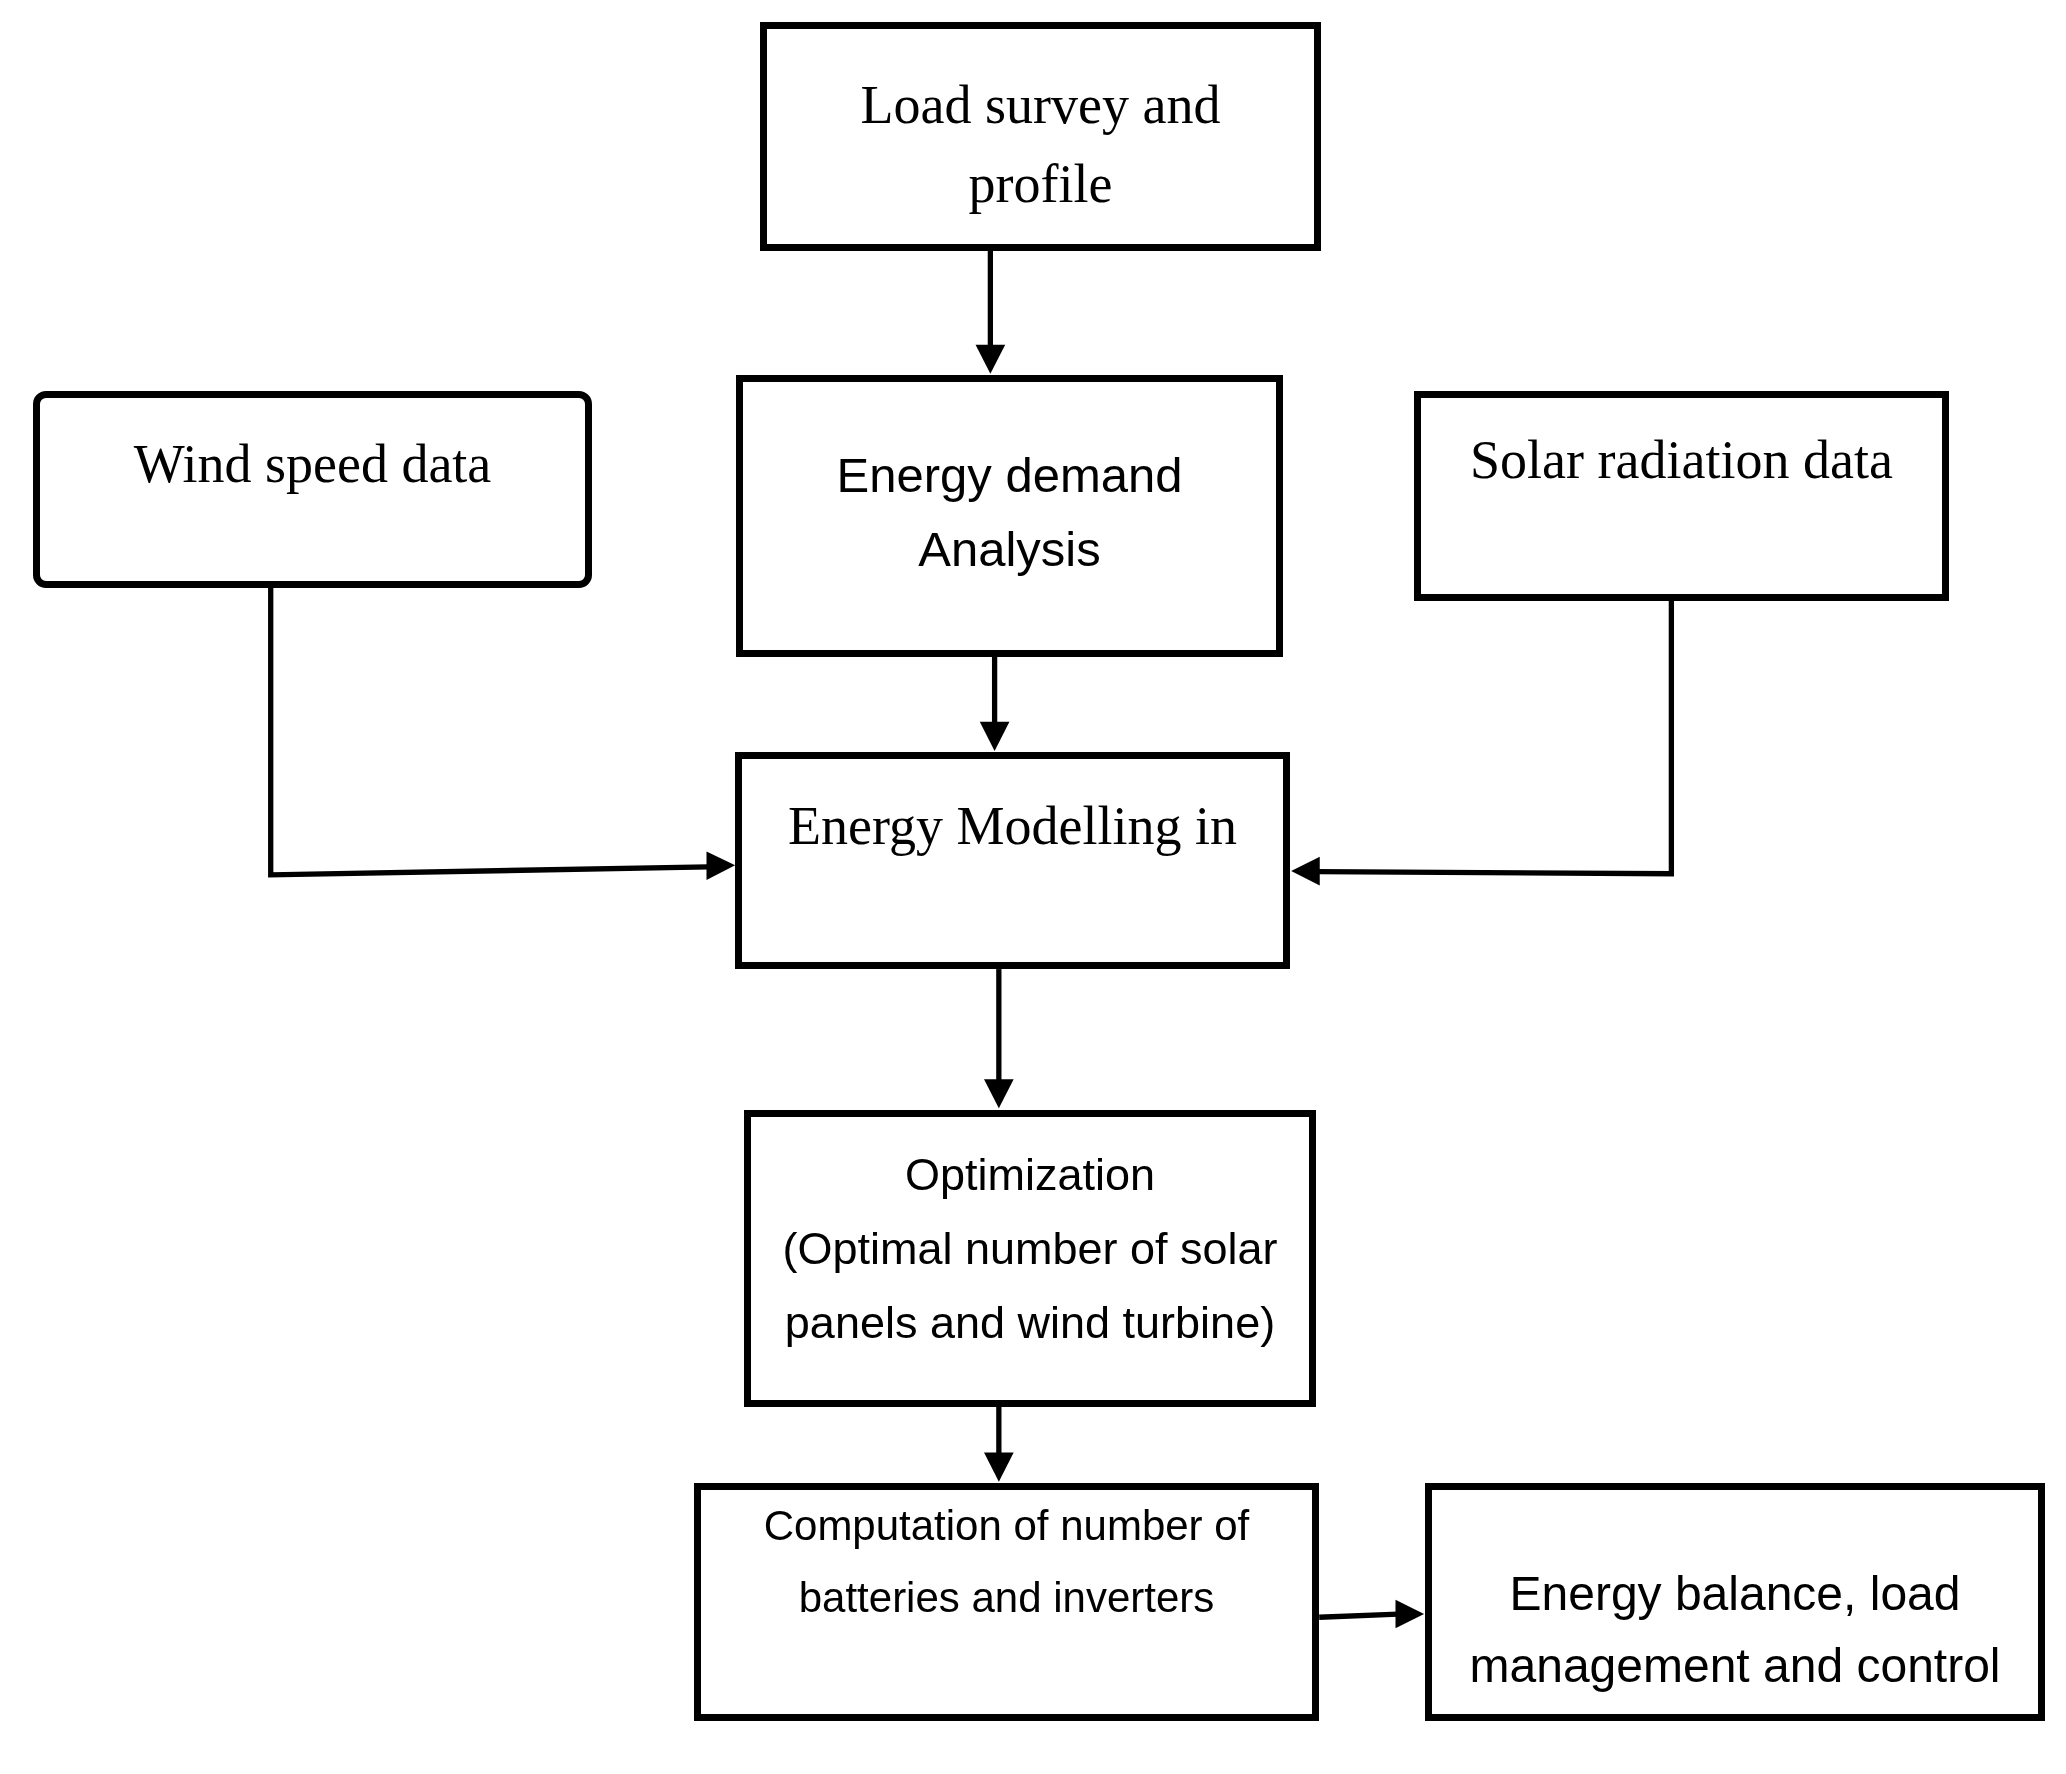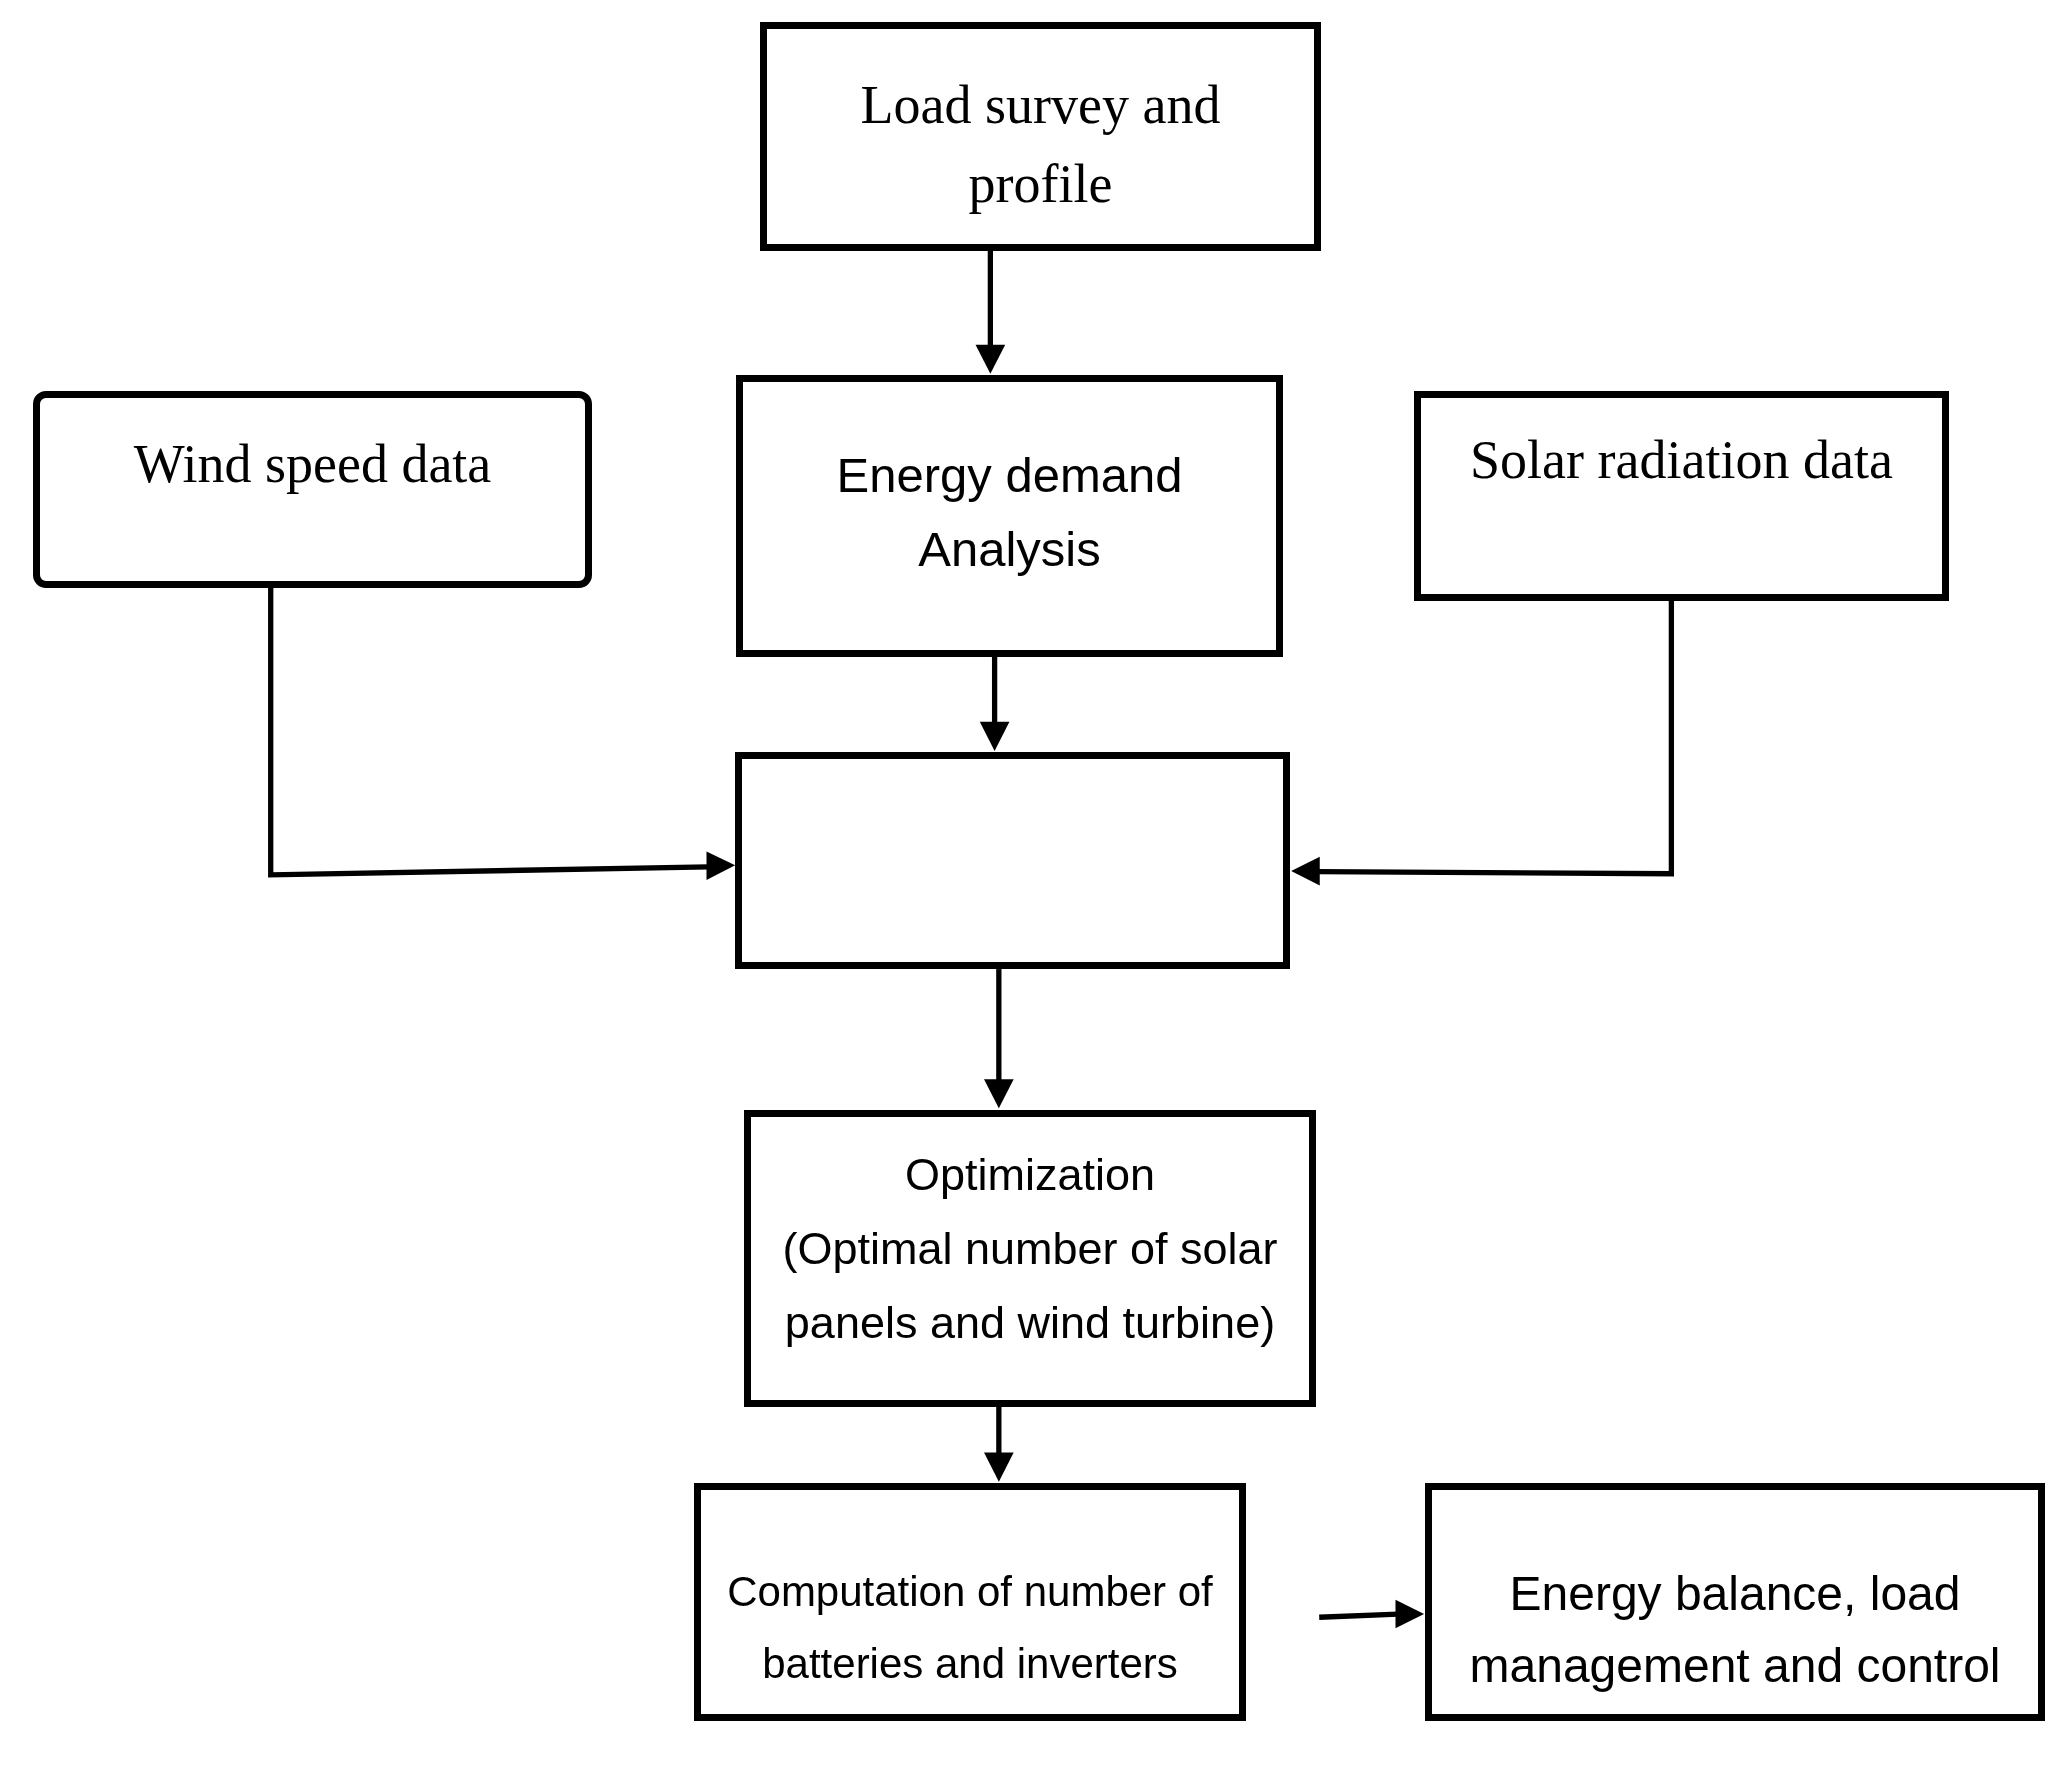--- a/index.html
+++ b/index.html
@@ -33,21 +33,21 @@
   .sans {
     font-family: "Liberation Sans", "DejaVu Sans", sans-serif;
     font-size: 47px;
   }
   #node-load-survey      { left: 736px; top: 22px;   width: 561px; height: 229px; padding-top: 37px;  line-height: 79px; margin-left: 24px; }
   #node-wind-speed       { left: 33px;   top: 391px;  width: 559px; height: 197px; padding-top: 31px;  line-height: 70px; border-radius: 13px; }
   #node-energy-demand    { left: 736px; top: 375px;  width: 547px; height: 282px; padding-top: 56px;  line-height: 74px; font-size: 49px; }
   #node-solar-radiation  { left: 1414px; top: 391px;  width: 535px; height: 210px; padding-top: 26.5px;  line-height: 70px; }
   #node-energy-modelling { left: 735px; top: 752px; width: 555px; height: 217px; padding-top: 29px;  line-height: 77px; }
   #node-optimization     { left: 716px; top: 1110px; width: 572px; height: 297px; padding-top: 20.7px;  line-height: 74px; font-size: 45px; margin-left: 28px; }
-  #node-computation      { left: 694px; top: 1483px; width: 552px; height: 238px; padding-top: 66px; line-height: 72px; font-size: 42px; }
+  #node-computation      { left: 694px; top: 1483px; width: 625px; height: 238px; line-height: 72px; font-size: 42px; }
   #node-energy-balance   { left: 1425px; top: 1483px; width: 620px; height: 238px; padding-top: 68px; line-height: 72px; font-size: 48px; }
   .connectors {
     position: absolute;
     left: 0;
     top: 0;
     width: 2066px;
     height: 1774px;
     pointer-events: none;
   }
   .connectors line, .connectors polyline {
@@ -115,20 +115,21 @@
   <div class="node sans" id="node-energy-demand">
     <span class="line">Energy demand</span>
     <span class="line">Analysis</span>
   </div>
 
   <div class="node serif" id="node-solar-radiation">
     <span class="line">Solar radiation data</span>
   </div>
 
   <div class="node serif" id="node-energy-modelling">
+    <span class="line">Energy Modelling in</span>
   </div>
 
   <div class="node sans" id="node-optimization">
     <span class="line">Optimization</span>
     <span class="line">(Optimal number of solar</span>
     <span class="line">panels and wind turbine)</span>
   </div>
 
   <div class="node sans" id="node-computation">
     <span class="line">Computation of number of</span>

